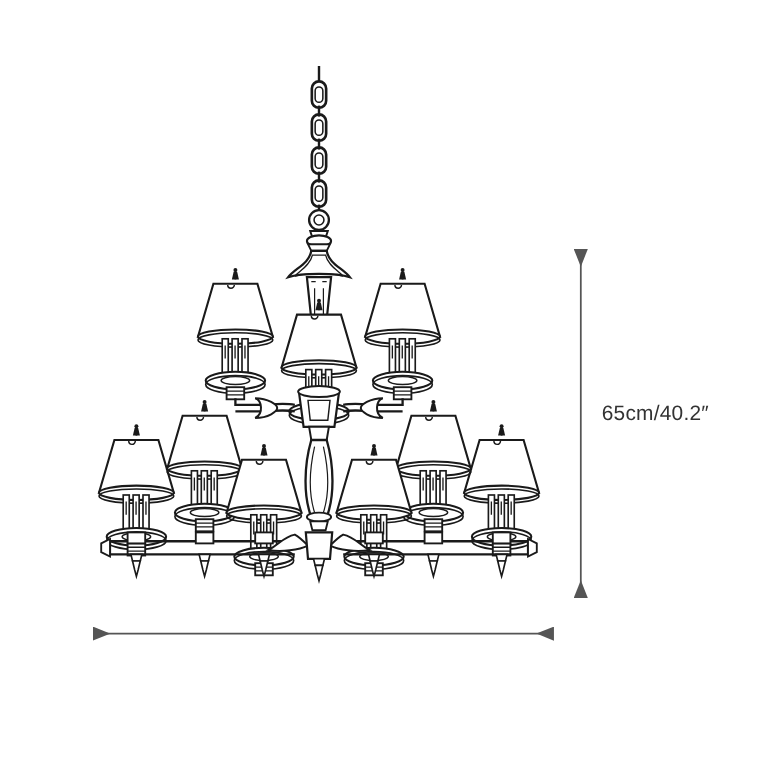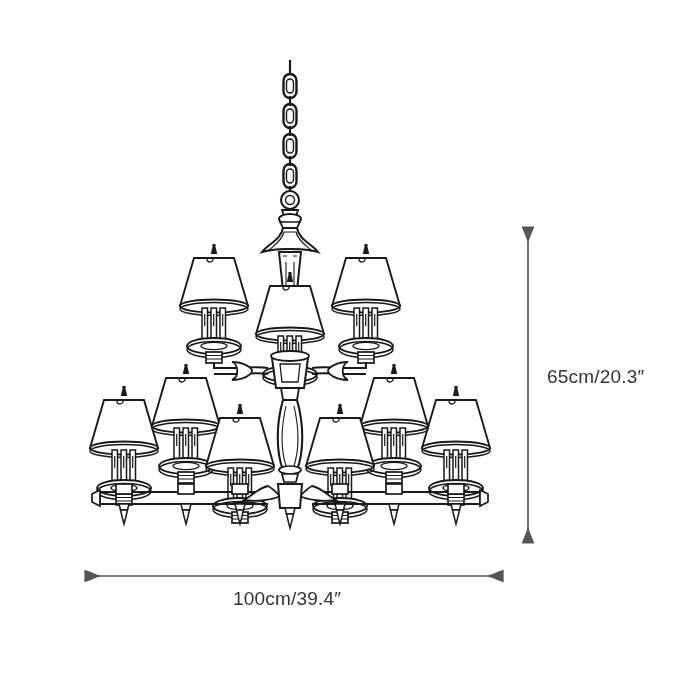--- a/index.html
+++ b/index.html
@@ -208,17 +208,16 @@
     </g>
 
     <g stroke="#555555" stroke-width="1.6" fill="none">
       <line x1="528" y1="228" x2="528" y2="542" marker-start="url(#arrS)" marker-end="url(#arrH)"></line>
     </g>
     <g stroke="#555555" stroke-width="1.6" fill="none">
       <line x1="86" y1="576" x2="502" y2="576" marker-start="url(#arrS)" marker-end="url(#arrH)"></line>
     </g>
   </svg>
 
-  <div class="dimlabel" id="label-v">65cm/20.3″</div>
-
-  <div class="dimlabel" id="label-h">100cm/39.4″</div>
+  <div class="dimlabel" id="label-v">65cm/40.2″</div>
+
 
 </div>
 
 </body></html>

